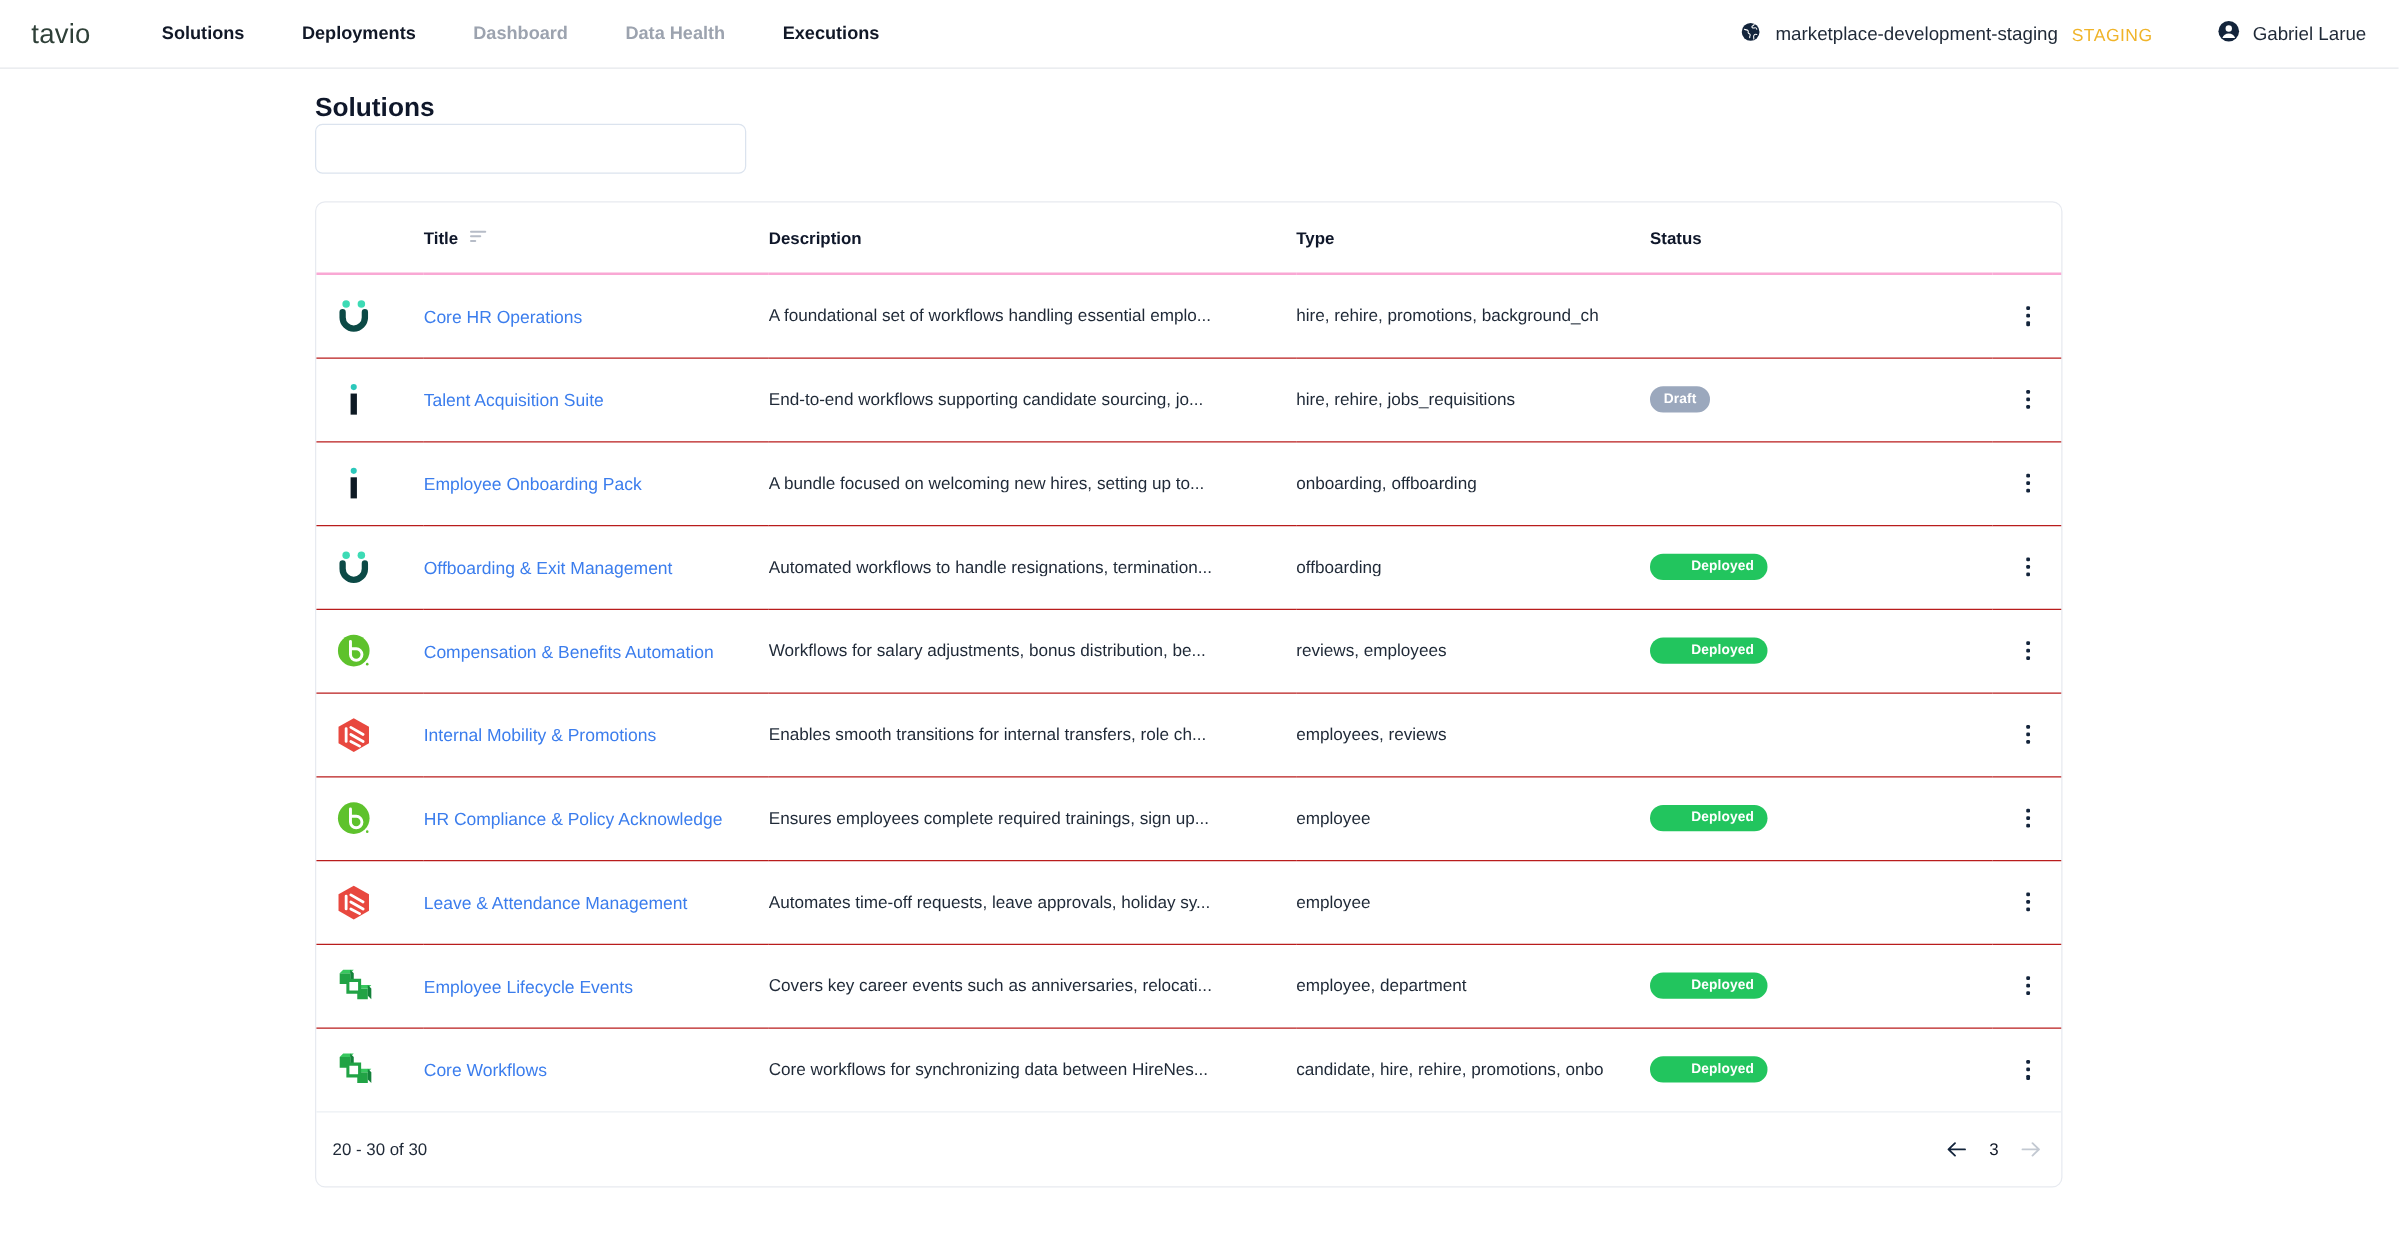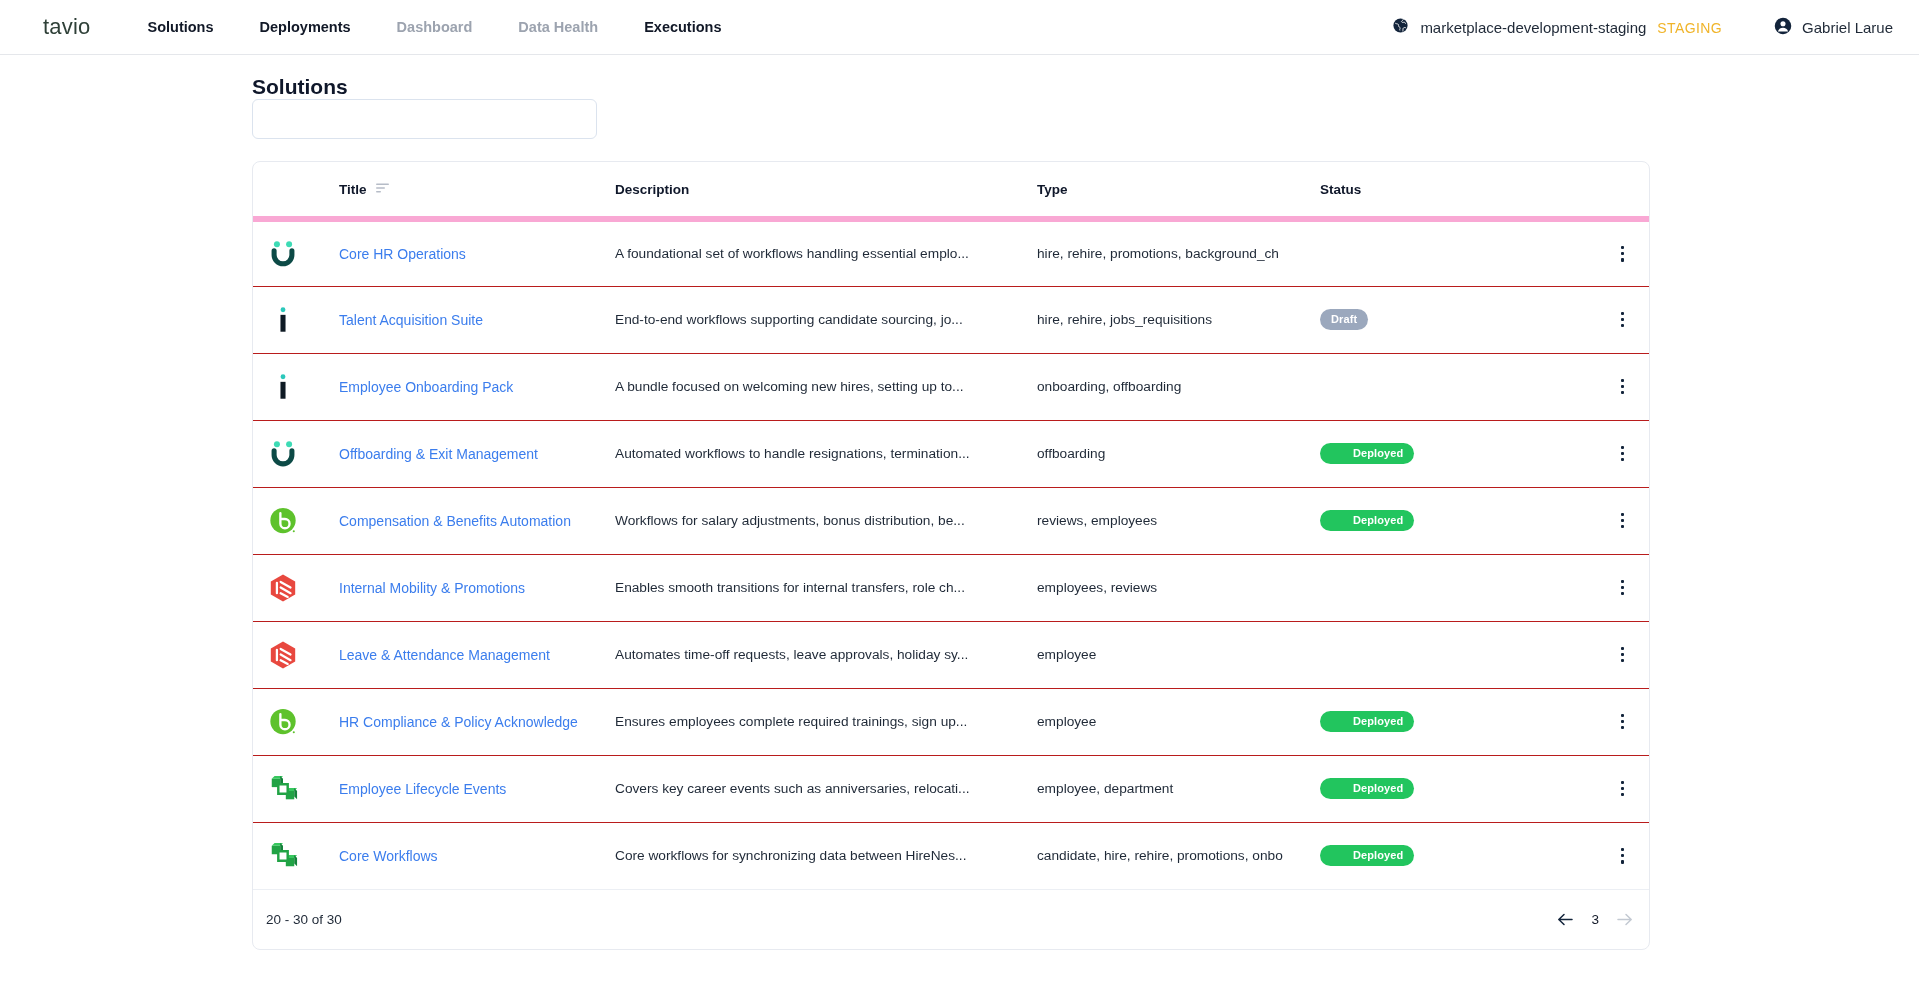--- a/index.html
+++ b/index.html
@@ -19,21 +19,21 @@
     width: 100%;
     border-bottom: 1px solid #e5e7eb;
     display: flex;
     align-items: center;
     background: #ffffff;
   }
   .logo {
     font-size: 22px;
     color: #2f4038;
     letter-spacing: 0.2px;
-    margin-left: 43px;
+    margin-left: 25px;
     margin-right: 34px;
     font-family: "Liberation Sans", sans-serif;
   }
   .nav-links { display: flex; align-items: center; gap: 0px; }
   .nav-link {
     font-size: 14.5px;
     font-weight: bold;
     color: #111827;
     padding: 8px 23px;
     white-space: nowrap;
@@ -100,21 +100,21 @@
   col.c-type  { width: 283px; }
   col.c-stat  { width: 274px; }
   col.c-menu  { width: 57px;  }
 
   thead th {
     height: 57px;
     text-align: left;
     font-size: 13.5px;
     font-weight: bold;
     color: #0f172a;
-    border-bottom: 6px solid #f9a8d4;
+    border-bottom: 2px solid #f9a8d4;
     vertical-align: middle;
     padding: 0;
   }
   .th-inner { display: flex; align-items: center; gap: 9px; }
 
   tbody td {
     height: 67px;
     border-bottom: 1px solid #b91c1c;
     font-size: 13.7px;
     color: #1f2937;
@@ -379,53 +379,53 @@
             <td>
               <div class="kebab">
                 <span></span>
                 <span></span>
                 <span></span>
               </div>
             </td>
           </tr>
           <tr>
             <td class="cell-icon"><span><svg class="sicon" viewBox="0 0 32 32" xmlns="http://www.w3.org/2000/svg" style="display: block;">
-    <path d="M16 1.6 29 9v14L16 30.4 3 23V9z" fill="#e8483f"></path>
-    <path d="M9.5 10.5v11M13.5 9.5 24 15.5M13.5 15.5 24 21.5M13.5 21.5 21 25.5" stroke="#ffffff" stroke-width="2.4" stroke-linecap="round"></path>
-  </svg></span></td>
-            <td><a class="title-link">Leave &amp; Attendance Management</a></td>
-            <td>
-              <span class="desc-text">Automates time-off requests, leave approvals, holiday sy...</span>
-            </td>
-            <td>
-              <span class="type-text">employee</span>
-            </td>
-            <td></td>
-            <td>
-              <div class="kebab">
-                <span></span>
-                <span></span>
-                <span></span>
-              </div>
-            </td>
-          </tr>
-          <tr>
-            <td class="cell-icon"><span><svg class="sicon" viewBox="0 0 32 32" xmlns="http://www.w3.org/2000/svg" style="display: block;">
     <circle cx="16" cy="15.5" r="13.5" fill="#5ec22c"></circle>
     <path d="M13.2 7.6v11.2a4.9 4.9 0 1 0 4.9-4.9h-4.9" stroke="#ffffff" stroke-width="2.5" fill="none" stroke-linecap="round" stroke-linejoin="round"></path>
     <circle cx="27.5" cy="27" r="1.1" fill="#5ec22c"></circle>
   </svg></span></td>
             <td><a class="title-link">HR Compliance &amp; Policy Acknowledge</a></td>
             <td>
               <span class="desc-text">Ensures employees complete required trainings, sign up...</span>
             </td>
             <td>
               <span class="type-text">employee</span>
             </td>
             <td><span class="badge badge-deployed">Deployed</span></td>
+            <td>
+              <div class="kebab">
+                <span></span>
+                <span></span>
+                <span></span>
+              </div>
+            </td>
+          </tr>
+          <tr>
+            <td class="cell-icon"><span><svg class="sicon" viewBox="0 0 32 32" xmlns="http://www.w3.org/2000/svg" style="display: block;">
+    <path d="M16 1.6 29 9v14L16 30.4 3 23V9z" fill="#e8483f"></path>
+    <path d="M9.5 10.5v11M13.5 9.5 24 15.5M13.5 15.5 24 21.5M13.5 21.5 21 25.5" stroke="#ffffff" stroke-width="2.4" stroke-linecap="round"></path>
+  </svg></span></td>
+            <td><a class="title-link">Leave &amp; Attendance Management</a></td>
+            <td>
+              <span class="desc-text">Automates time-off requests, leave approvals, holiday sy...</span>
+            </td>
+            <td>
+              <span class="type-text">employee</span>
+            </td>
+            <td></td>
             <td>
               <div class="kebab">
                 <span></span>
                 <span></span>
                 <span></span>
               </div>
             </td>
           </tr>
           <tr>
             <td class="cell-icon"><span><svg class="sicon" viewBox="0 0 32 32" xmlns="http://www.w3.org/2000/svg" style="display: block;">

